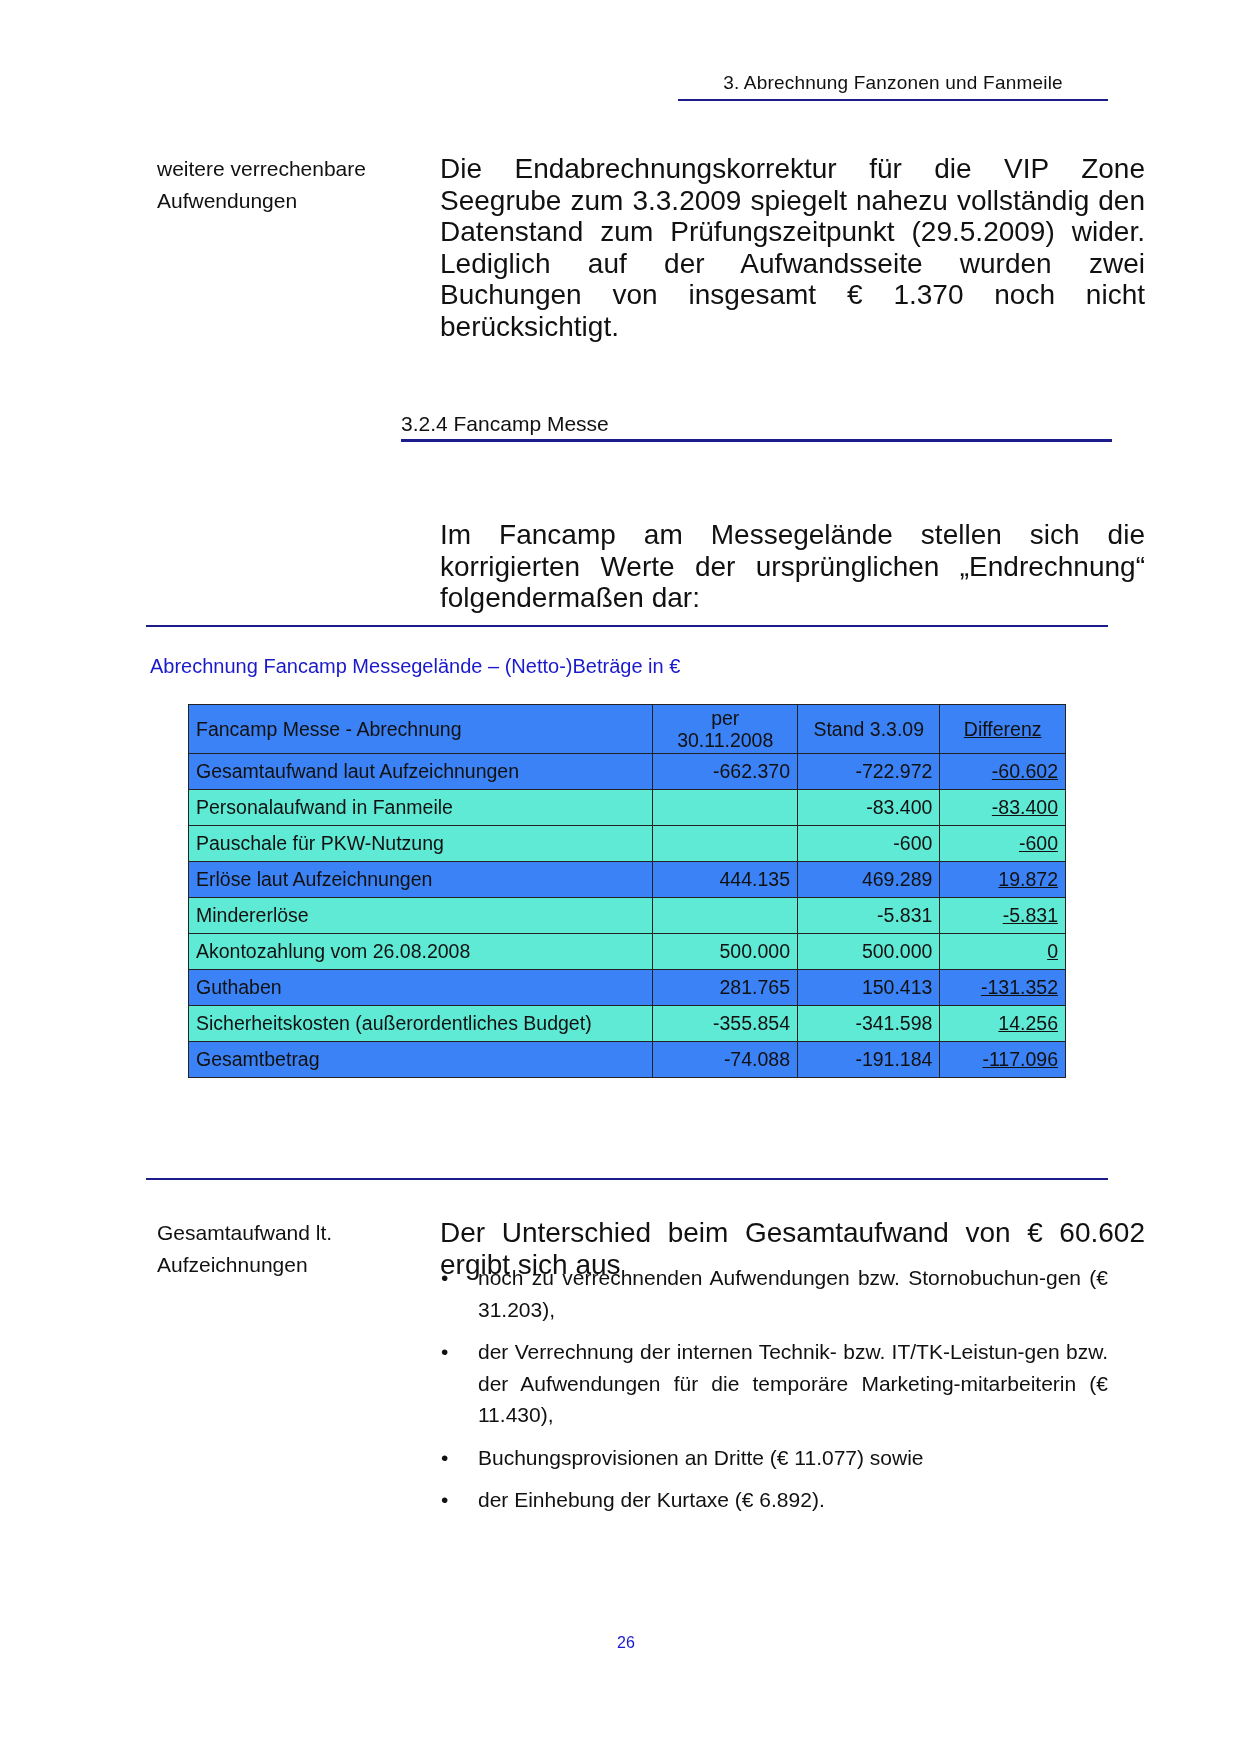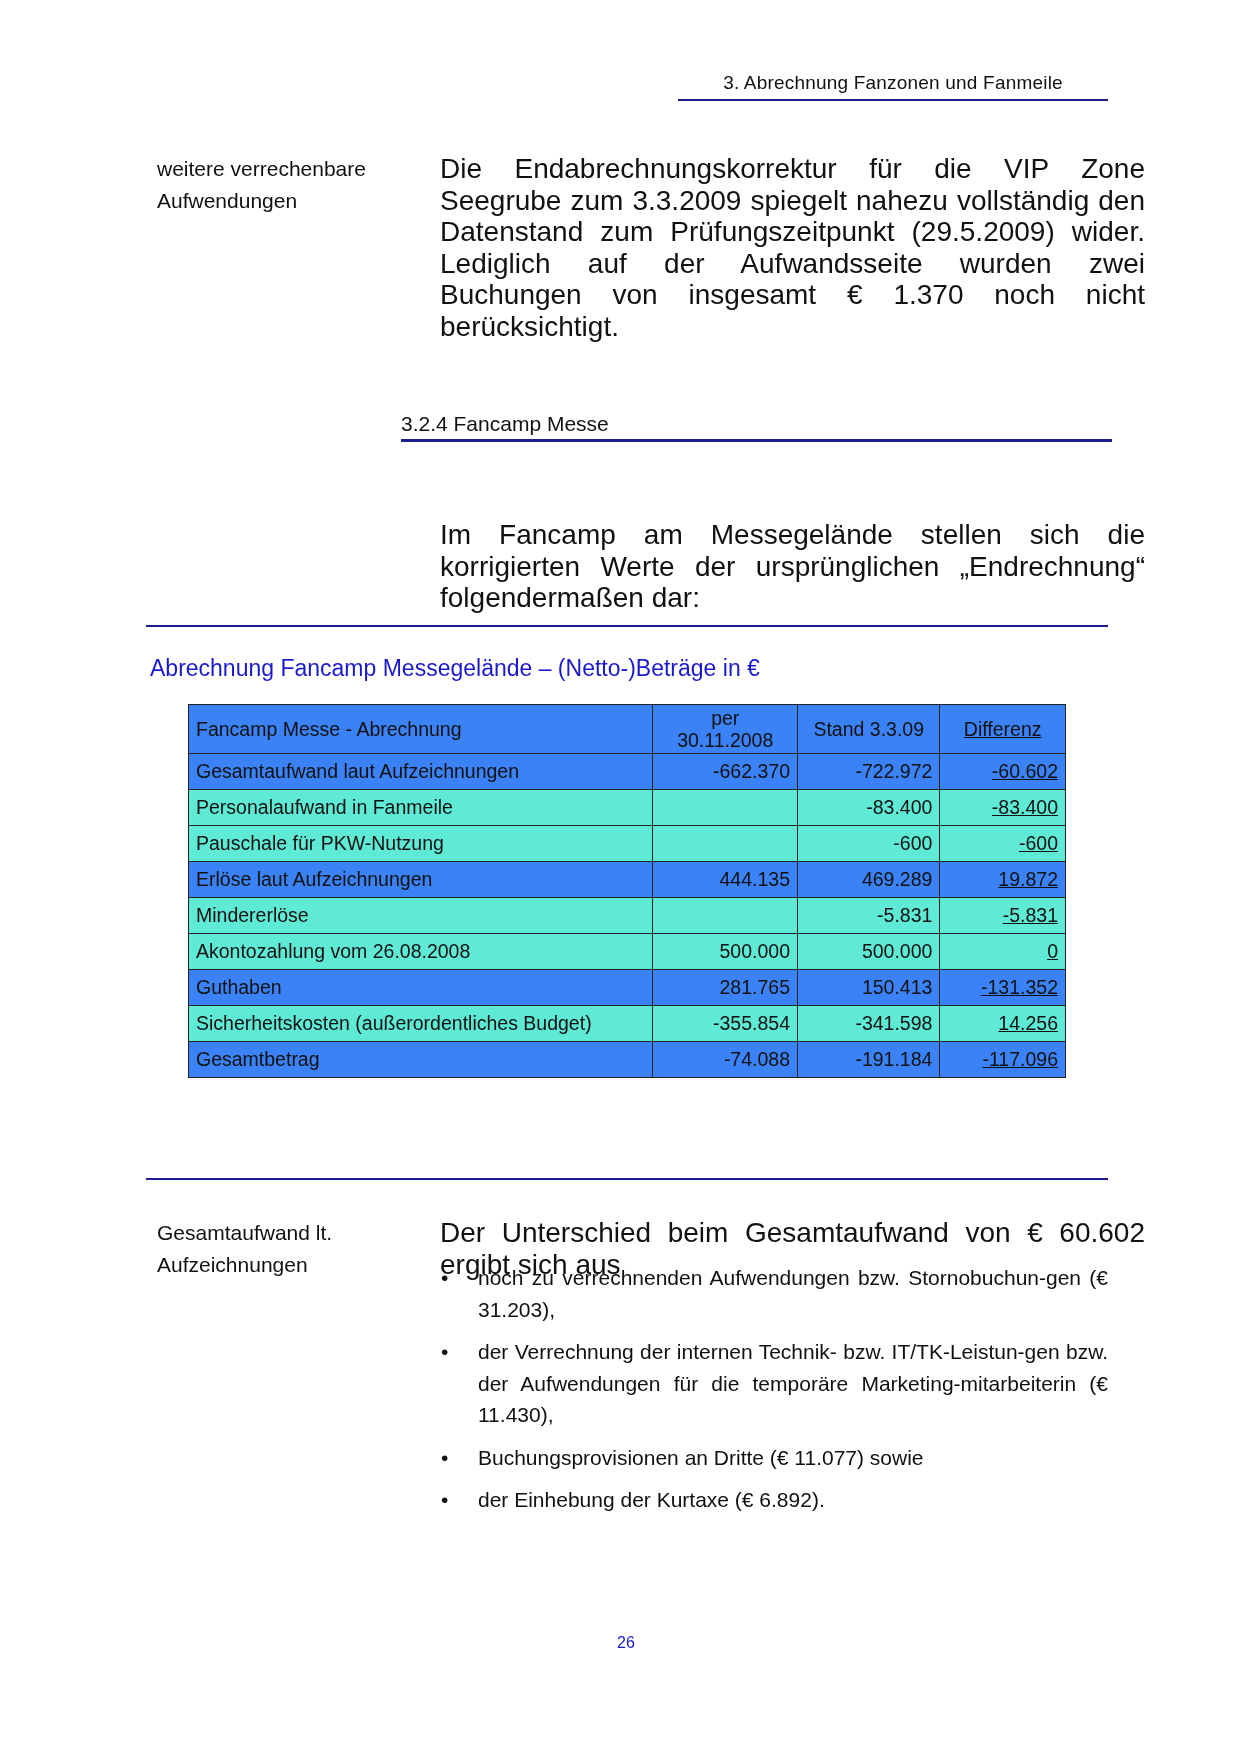--- a/index.html
+++ b/index.html
@@ -11,21 +11,21 @@
 
   .side-label { left: 157px; width: 240px; font-size: 21px; line-height: 31.5px; }
   .body-text { left: 412px; width: 705px; font-size: 28px; line-height: 31.5px; text-align: justify; margin-left: 28px; }
   .body-text p { margin: 0; text-align: justify; text-align-last: left; }
 
   .section-heading { left: 401px; width: 711px; top: 412px; font-size: 21px; }
   .section-rule { left: 401px; width: 711px; top: 439px; height: 2.5px; background: #1c1c8a; }
 
   .hrule { left: 146px; width: 962px; height: 1.5px; background: #1c1c8a; }
 
-  .table-caption { left: 150px; top: 655px; font-size: 23px; color: #1a1acc; }
+  .table-caption { left: 150px; top: 655px; font-size: 20px; color: #1a1acc; }
 
   table.fin { position: absolute; left: 188px; top: 704px; width: 878px; border-collapse: collapse; font-size: 19.5px; }
   table.fin td { border: 1.5px solid #222; padding: 0 7px; height: 35px; }
   table.fin tr.hdr td { height: 48px; }
   table.fin .c1 { width: 453px; text-align: left; }
   table.fin .c2 { width: 130px; text-align: right; }
   table.fin .c3 { width: 128px; text-align: right; }
   table.fin .c4 { width: 111px; text-align: right; text-decoration: underline; }
   table.fin tr.hdr td.c2, table.fin tr.hdr td.c3, table.fin tr.hdr td.c4 { text-align: center; line-height: 22px; }
   tr.yellow td { background: #3b82f6; }

